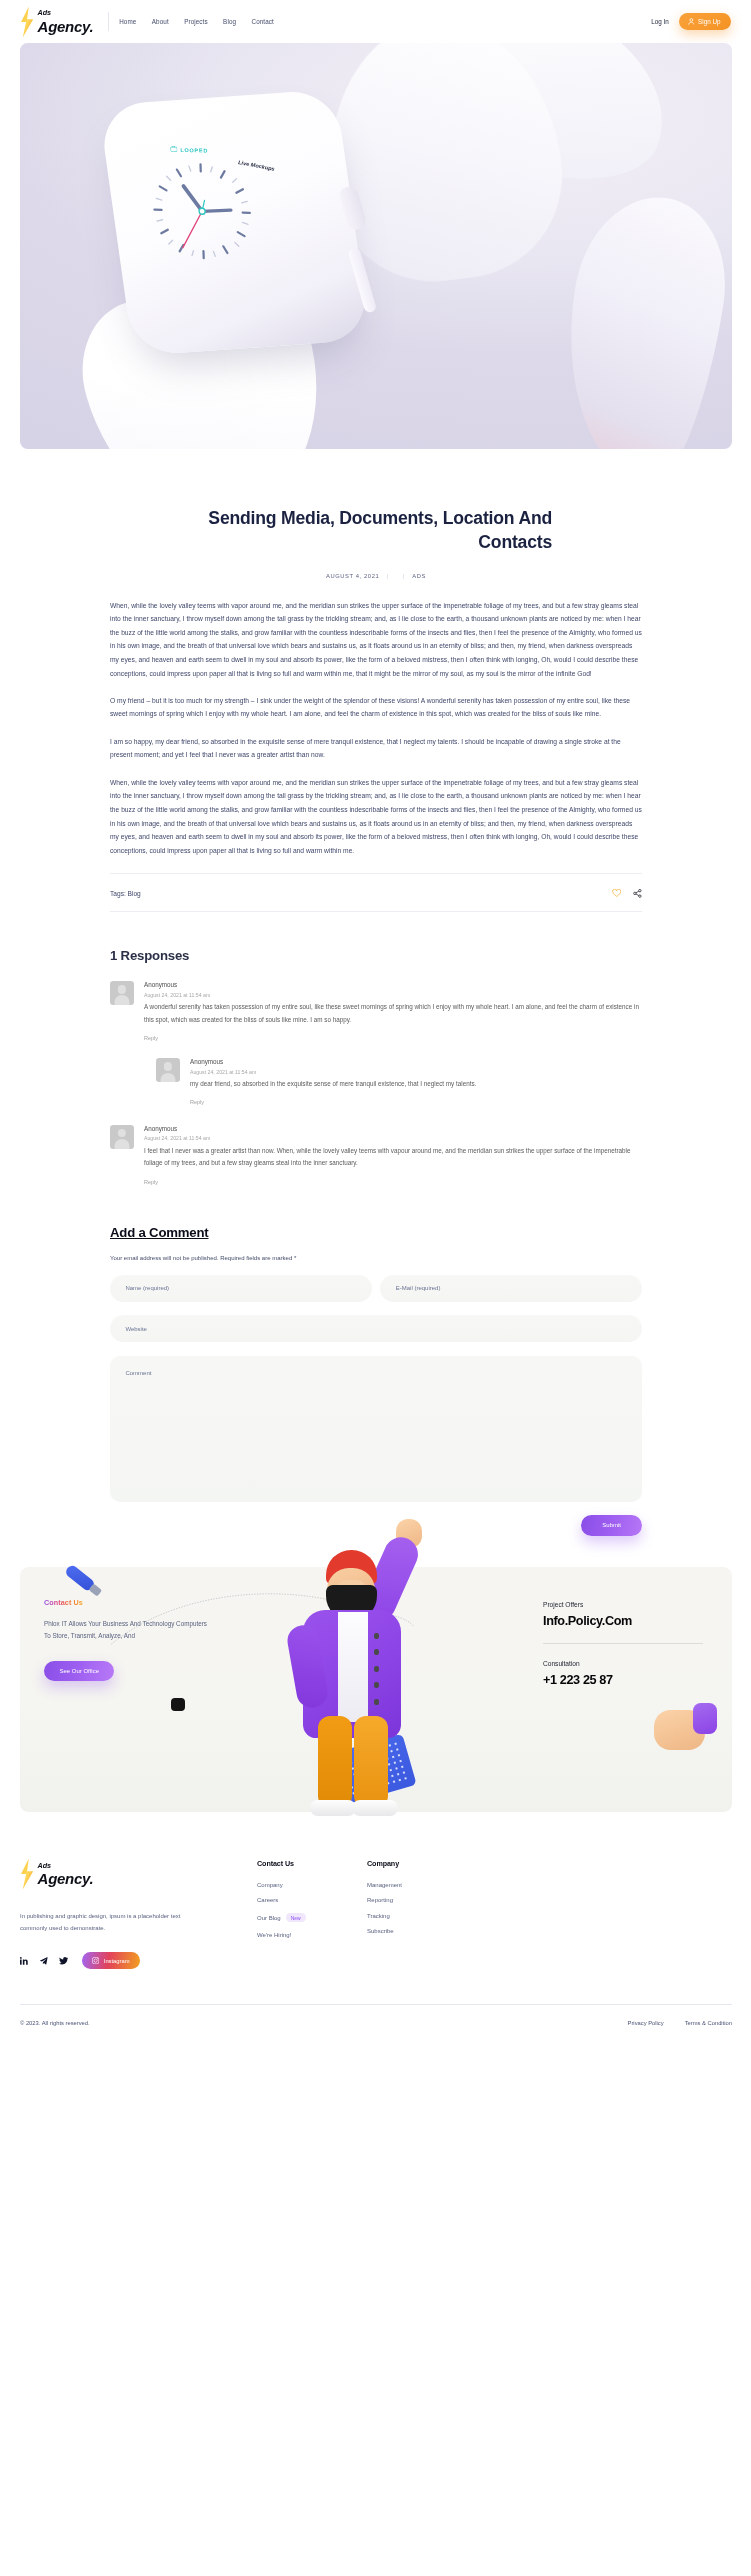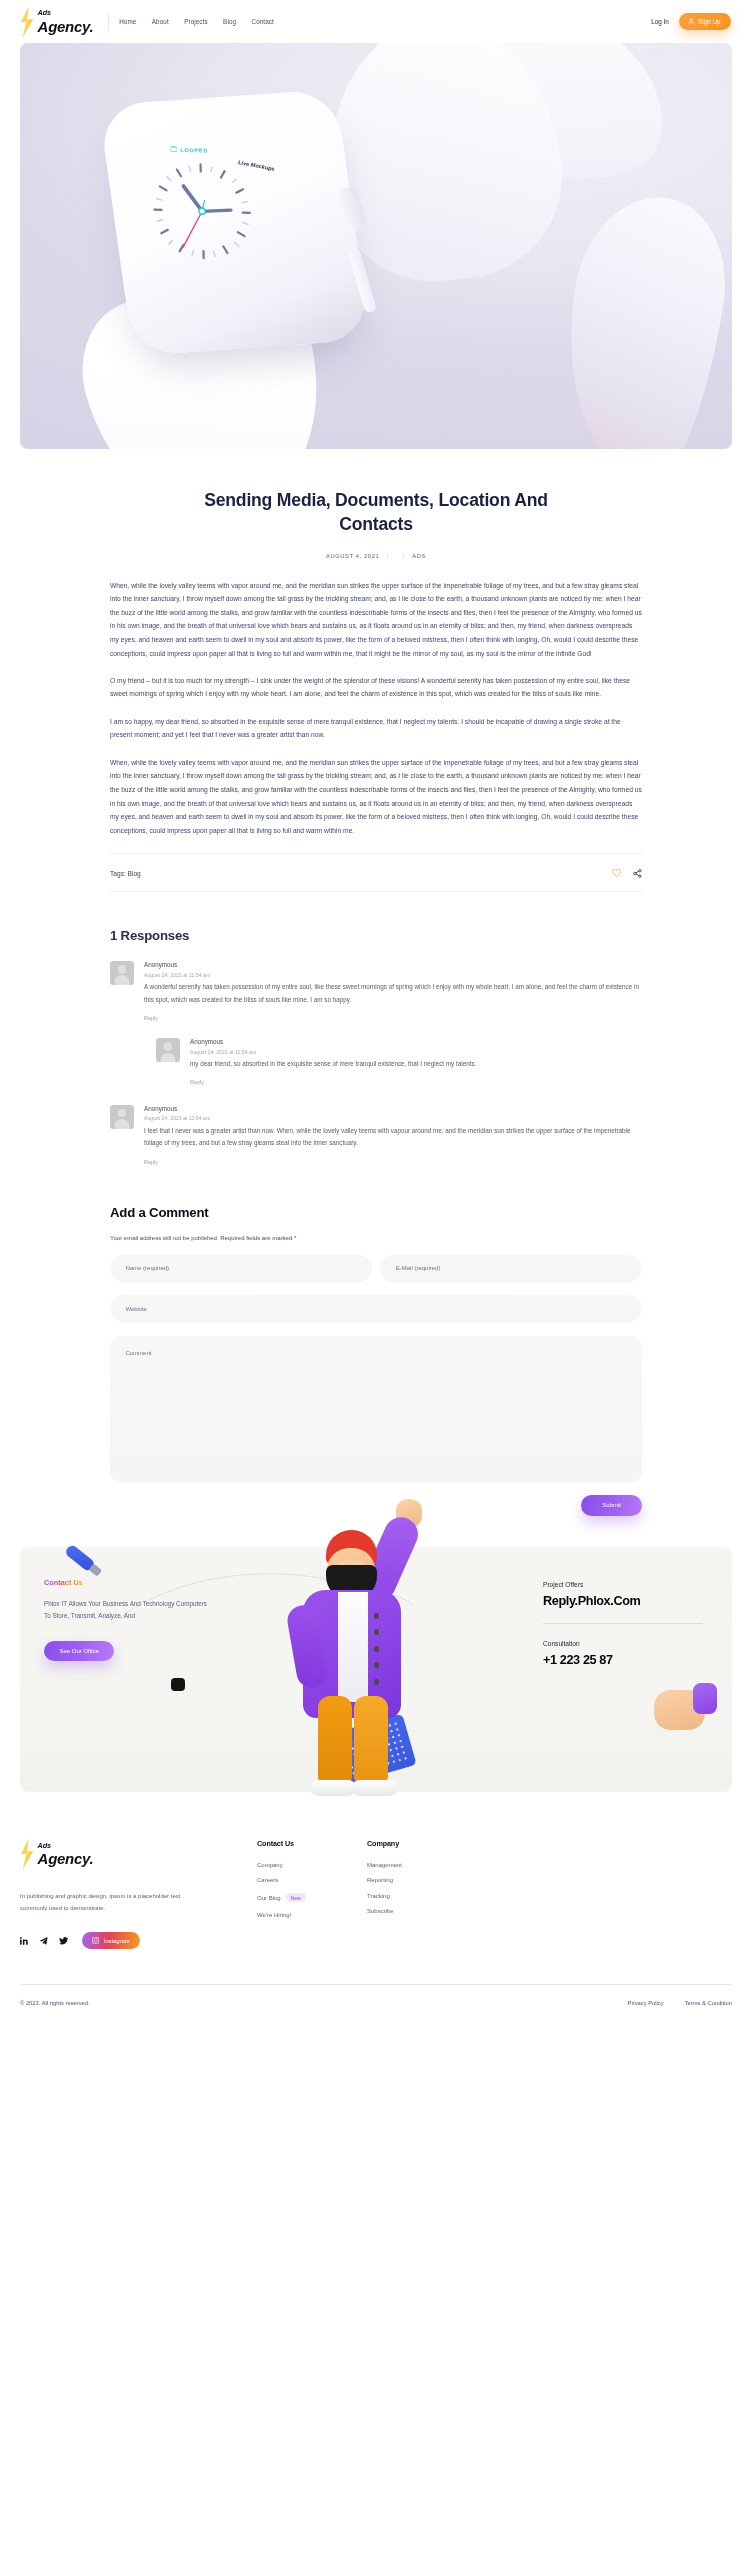--- a/index.html
+++ b/index.html
@@ -130,28 +130,28 @@
     position:absolute; left: 130px; top: 68px;
     color: #2a2f45; font-size: 5.5px; font-weight: 700; font-style: italic;
     transform: rotate(15deg);
   }
   .dial { position:absolute; left: 33px; top: 58px; width: 110px; height: 110px; transform: rotate(6deg); }
 
   
   .article { width: 532px; margin: 0 auto; padding-top: 39px; }
   .post-title {
     font-family: "Liberation Sans", sans-serif;
-    text-align: center;
+    text-align: right;
     font-size: 17.6px;
     font-weight: 700;
     line-height: 1.38;
     color: #1b2140;
     letter-spacing: -0.2px;
     max-width: 352px;
-    margin: 0 auto;
+    margin: 18px auto;
   }
   .post-meta {
     margin-top: 16px; text-align:center;
     display:flex; justify-content:center; align-items:center; gap:0;
     font-size: 5.8px; letter-spacing: 0.6px; color: #5c6484; font-weight:500;
   }
   .post-meta .sep { color:#cdd2e2; margin: 0 7.2px; }
   .post-body { margin-top: 20px; }
   .post-body p {
     font-size: 6.7px;
@@ -190,21 +190,21 @@
     width: 15px; height: 13.8px; border-radius: 50% 50% 0 0; background: #e0e0e0;
   }
   .c-body { flex: 1; }
   .c-author { font-size: 6.3px; color:#4d4d4d; font-weight: 500; }
   .c-date { font-size: 5.2px; color:#a7a7a7; margin-top: 3.3px; }
   .c-text { font-size: 6.3px; line-height: 2.0; color:#5b5b5b; margin-top: 3.3px; }
   .c-reply { font-size: 5.5px; color:#a0a0a0; margin-top: 8.8px; display:inline-block; }
 
   
   .comment-form { width: 532px; margin: 0 auto; padding-top: 39px; }
-  .form-title { font-size: 13.2px; font-weight: 700; color:#0b0d1a; letter-spacing:-0.2px; }
+  .form-title { font-size: 13.2px; font-weight: 700; color:#0b0d1a; letter-spacing:-0.2px;text-decoration:underline; }
   .form-note { font-size: 6px; color:#454d6b; margin-top: 15px; }
   .field-row { display:flex; gap: 8.8px; margin-top: 13.8px; }
   .inp {
     width: 100%;
     border: none; outline: none;
     background: linear-gradient(180deg,#f7f7f5 0%, #f6f7f4 55%, #f4f6f3 100%);
     border-radius: 16px;
     padding: 10.5px 15.4px;
     font-size: 6px; color:#3f476a;
     font-family: "Liberation Sans", sans-serif;
@@ -563,21 +563,21 @@
 
     <div class="wrist-watch"></div>
 
     <div class="hand3d">
       <div class="hand-palm"></div>
       <div class="hand-cuff"></div>
     </div>
 
     <div class="cta-right">
       <div class="cta-lbl">Project Offers</div>
-      <div class="cta-big">Reply.Phlox.Com</div>
+      <div class="cta-big">Info.Policy.Com</div>
       <div class="cta-rule"></div>
       <div class="cta-lbl">Consultation</div>
       <div class="cta-big">+1 223 25 87</div>
     </div>
   </div>
 </div>
 
 <footer class="footer">
   <div class="footer-grid">
     <div class="f-left">

